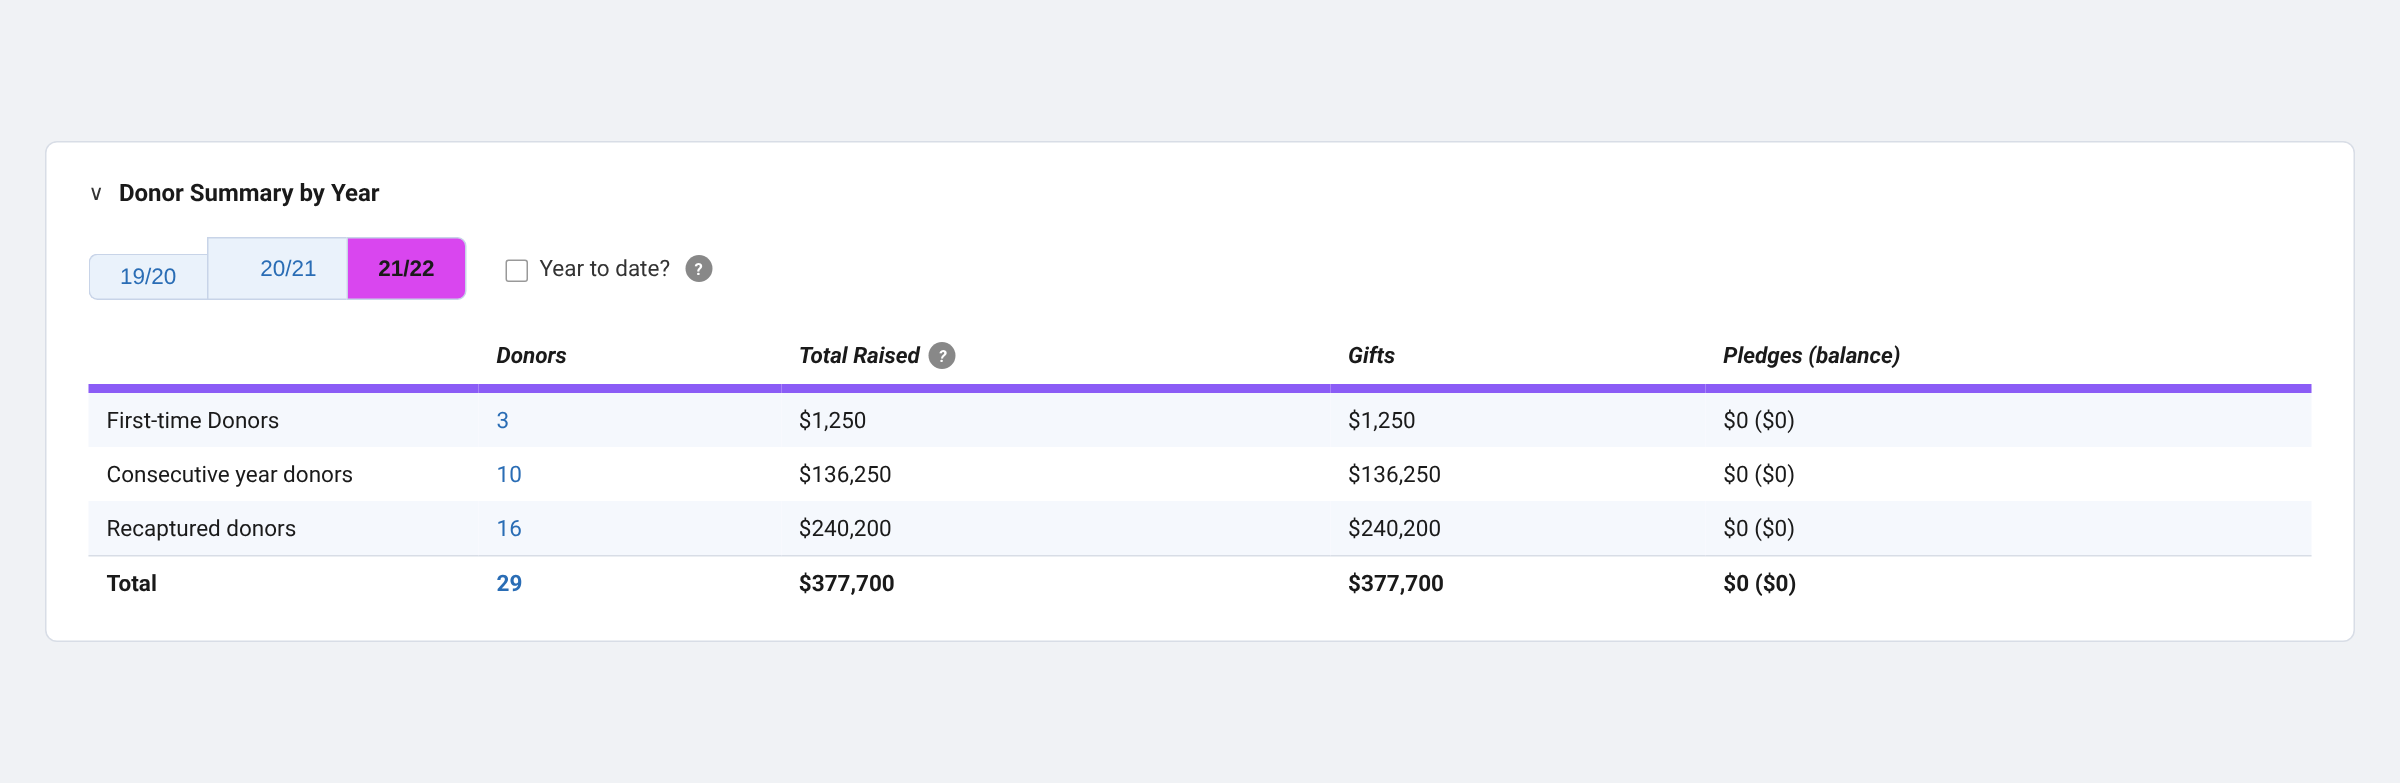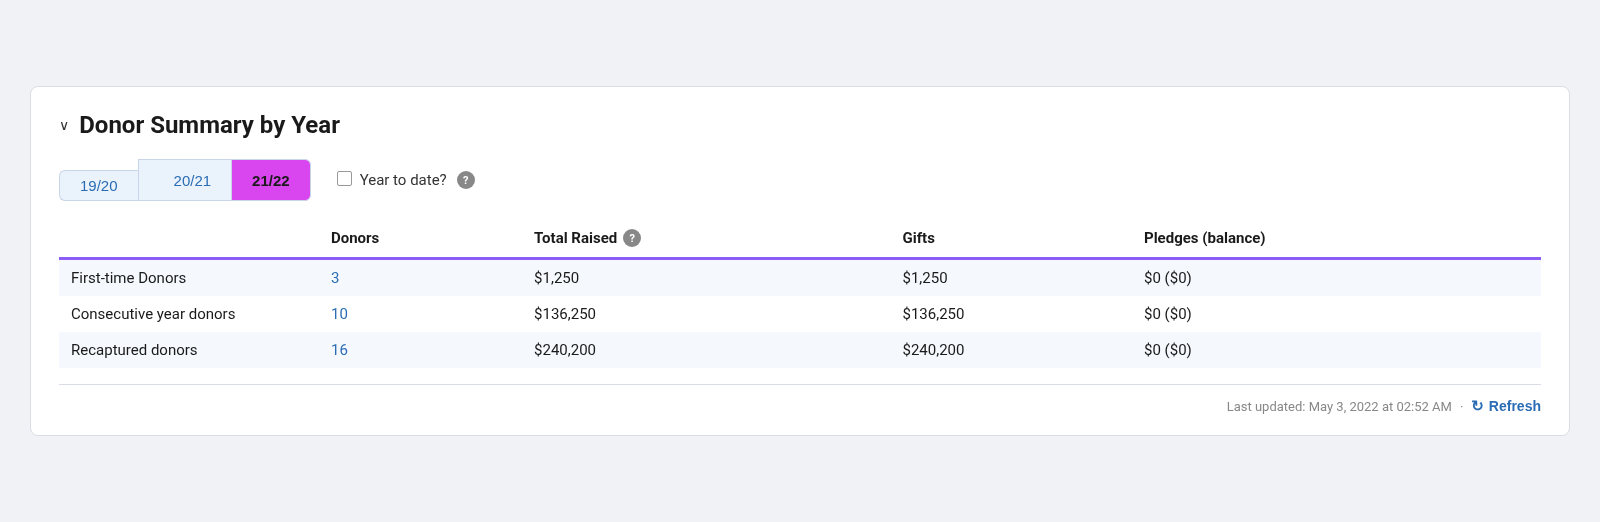--- a/index.html
+++ b/index.html
@@ -23,21 +23,21 @@
       align-items: center;
       gap: 10px;
       margin-bottom: 20px;
     }
     .chevron-icon {
       font-size: 14px;
       color: #333;
       cursor: pointer;
     }
     .section-title {
-      font-size: 24px;
+      font-size: 16px;
       font-weight: 700;
       color: #1a1a1a;
     }
     .controls-row {
       display: flex;
       align-items: center;
       gap: 16px;
       margin-bottom: 18px;
     }
     .year-tabs {
@@ -64,21 +64,21 @@
       background: #d946ef;
       color: #1a1a1a;
       font-weight: 600;
     }
     .year-tab:nth-child(2) {
       border-radius: 0;
       padding-left: 35px;
     }
     .ytd-label {
       display: flex;
-      align-items: flex-start;
+      align-items: flex-end;
       gap: 8px;
       font-size: 15px;
       color: #333;
       margin-left: 10px;
     }
     .ytd-checkbox {
       width: 15px;
       height: 15px;
       border: 1.5px solid #999;
       border-radius: 2px;
@@ -102,22 +102,23 @@
     table {
       width: 100%;
       border-collapse: collapse;
       font-size: 15px;
     }
     thead tr th {
       padding: 10px 12px;
       text-align: left;
       font-weight: 700;
       color: #1a1a1a;
-      border-bottom: 3px solid #8b5cf6;
+      border-bottom: 6px solid #8b5cf6;
       background: #fff;
+      font-style: italic;
     }
     thead tr th:first-child {
       width: 260px;
     }
     tbody tr td {
       padding: 9px 12px;
       color: #1a1a1a;
     }
     tbody tr:nth-child(odd) {
       background: #f5f8fd;
@@ -221,24 +222,23 @@
         <td>$136,250</td>
         <td>$0 ($0)</td>
       </tr>
       <tr>
         <td>Recaptured donors</td>
         <td><a class="link-blue">16</a></td>
         <td>$240,200</td>
         <td>$240,200</td>
         <td>$0 ($0)</td>
       </tr>
+      <tr class="total-row">
+        <td>Total</td>
+        <td><a class="link-blue">29</a></td>
+        <td>$377,700</td>
+        <td>$377,700</td>
+        <td>$0 ($0)</td>
+      </tr>
     </tbody>
   </table>
 
-  <div class="footer-row">
-    <span>Last updated: May 3, 2022 at 02:52 AM</span>
-    <span>·</span>
-    <button class="refresh-btn">
-      <span class="refresh-icon">↻</span>
-      <span>Refresh</span>
-    </button>
-  </div>
 </div>
 
 </body></html>

